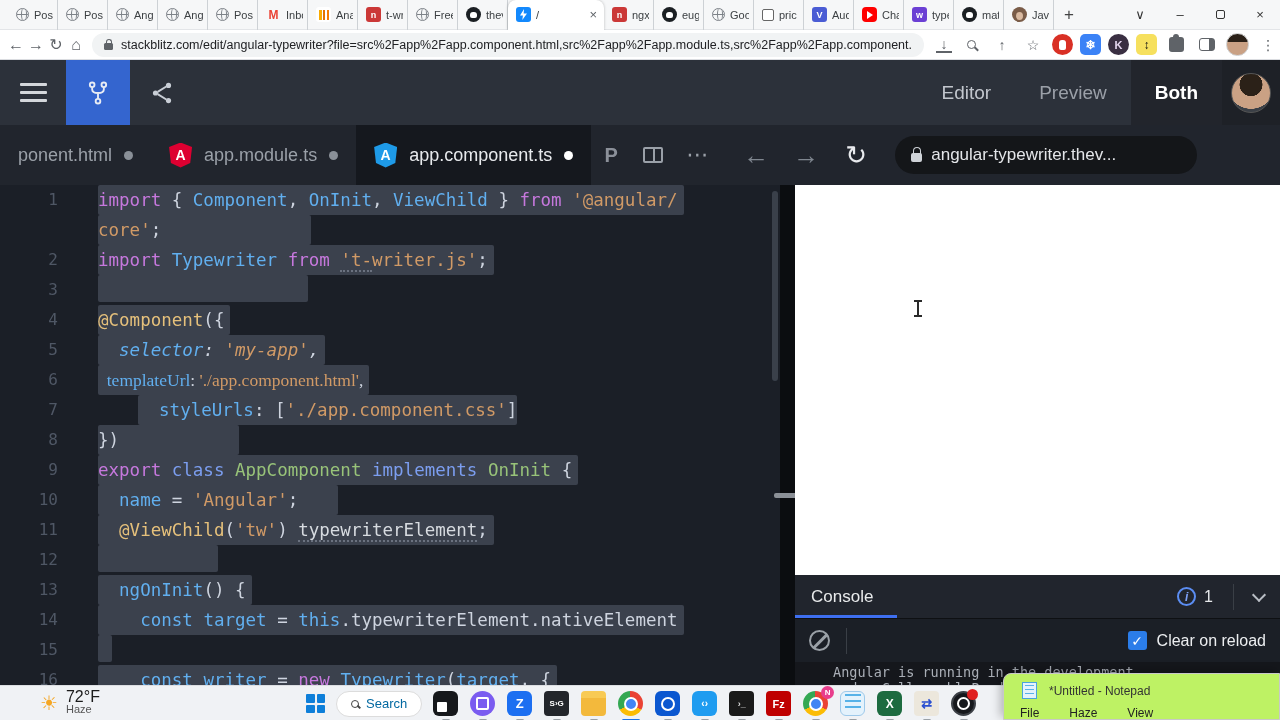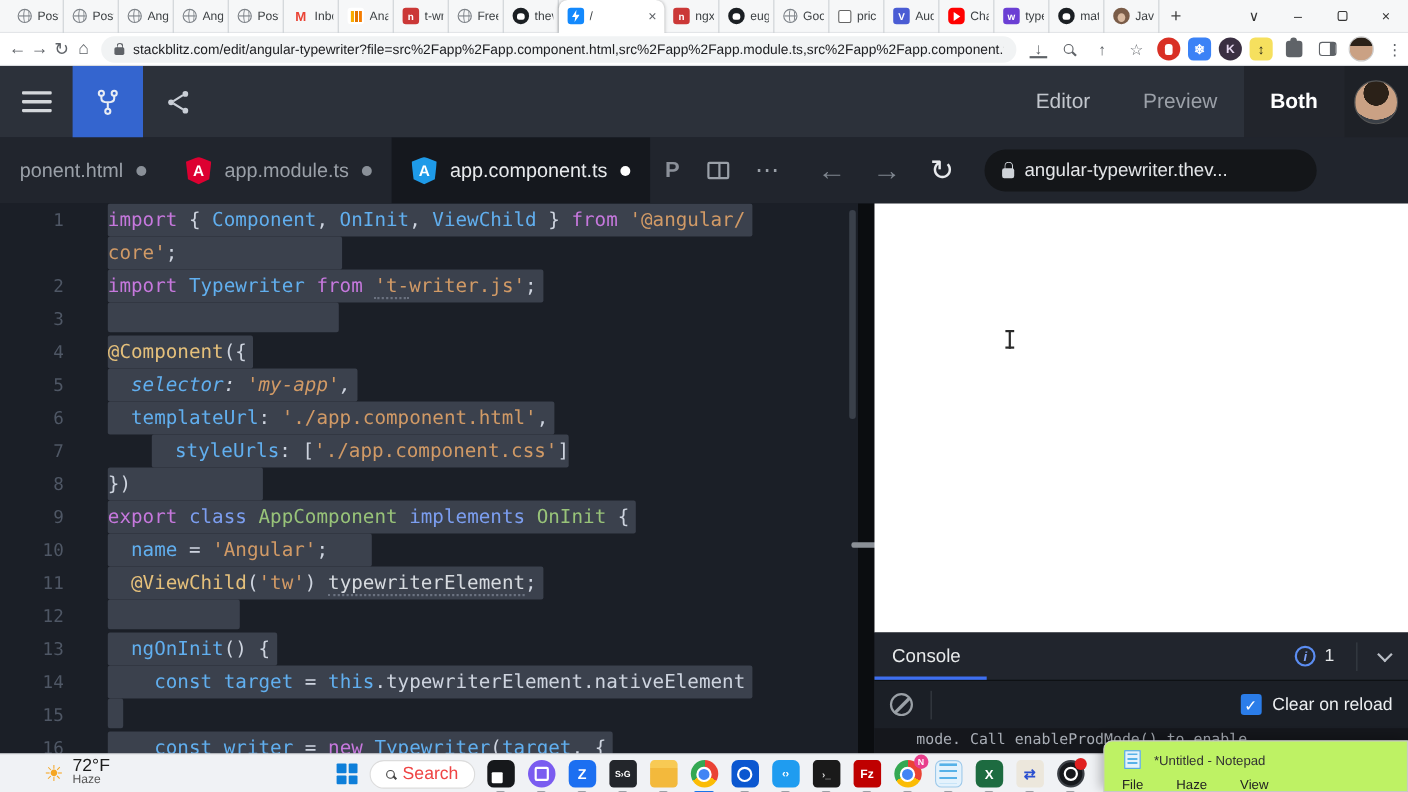--- a/index.html
+++ b/index.html
@@ -134,21 +134,21 @@
   .weather{display:flex;align-items:center;gap:8px;margin-left:40px}
   .sun{font-size:20px;color:#f5a623}
   .wtemp{font-size:16px;color:#1b1b1b;line-height:13px}
   .wdesc{font-size:11px;color:#555;line-height:13px}
   .centerbar{position:absolute;left:306px;top:0;height:35px;display:flex;align-items:center;gap:11px}
   .win{width:19px;height:19px;display:grid;grid-template:1fr 1fr/1fr 1fr;gap:2px;cursor:pointer}
   .win i{background:#0e7fd9;border-radius:1px}
   .searchpill{height:26px;background:#fff;border:1px solid #dcdcdc;border-radius:14px;display:flex;align-items:center;gap:7px;padding:0 14px;cursor:pointer}
   .smag{width:8px;height:8px;border:1.6px solid #444;border-radius:50%;position:relative}
   .smag::after{content:"";position:absolute;width:4px;height:1.6px;background:#444;transform:rotate(45deg);right:-3px;bottom:-1px}
-  .slabel{font-size:16px;color:#ef4444}
+  .slabel{font-size:13px;color:#0369a1}
   .tapp{position:relative;display:flex;flex-direction:column;align-items:center;cursor:pointer}
   .tapp .ul{position:absolute;bottom:-6px;width:8px;height:3px;border-radius:2px;background:#9aa0a6}
   .tapp .ul.blue{width:18px;background:#1a73e8}
   .ic{width:25px;height:25px;border-radius:6px;position:relative;display:flex;align-items:center;justify-content:center;font-weight:700;font-family:"Liberation Sans",sans-serif}
   .ic-taskview{background:#16181b}.ic-taskview::after{content:"";position:absolute;left:4px;bottom:4px;width:10px;height:10px;background:#fff;border-radius:1px}
   .ic-purple{background:#7a5cf0;border-radius:50%}.ic-purple::after{content:"";width:9px;height:9px;border:2px solid #fff;border-radius:2px}
   .ic-zotero{background:#1c6ff1;color:#fff;font-size:13px}.ic-zotero::before{content:"Z"}
   .ic-sg{background:#23262b;color:#fff;font-size:8px;border-radius:4px}.ic-sg::before{content:"S›G"}
   .ic-folder{background:linear-gradient(#f8ca54 0 30%,#f3b93c 30%);border-radius:4px}
   .ic-chrome{border-radius:50%;background:conic-gradient(#ea4335 0 120deg,#fbbc05 120deg 240deg,#34a853 240deg 360deg)}
@@ -368,21 +368,21 @@
   </div>
 
   <div class="editor">
     <div>
         <div class="cl"><span class="ln">1</span><span class="code"><span class="hl" style="padding-right: 6px;"><span class="tk-kw">import</span><span class="tk-pl"> { </span><span class="tk-id">Component</span><span class="tk-pl">, </span><span class="tk-id">OnInit</span><span class="tk-pl">, </span><span class="tk-id">ViewChild</span><span class="tk-pl"> } </span><span class="tk-kw">from</span><span class="tk-pl"> </span><span class="tk-str">'@angular/</span></span></span></div>
         <div class="cl"><span class="ln"></span><span class="code"><span class="hl" style="padding-right: 150px;"><span class="tk-str">core'</span><span class="tk-pl">;</span></span></span></div>
         <div class="cl"><span class="ln">2</span><span class="code"><span class="hl" style="padding-right: 6px;"><span class="tk-kw">import</span><span class="tk-pl"> </span><span class="tk-id">Typewriter</span><span class="tk-pl"> </span><span class="tk-kw">from</span><span class="tk-pl"> </span><span class="tk-strU">'t-</span><span class="tk-str">writer.js'</span><span class="tk-pl">;</span></span></span></div>
         <div class="cl"><span class="ln">3</span><span class="code"><span class="hl" style="padding-right: 210px;"></span></span></div>
         <div class="cl"><span class="ln">4</span><span class="code"><span class="hl" style="padding-right: 6px;"><span class="tk-dec">@Component</span><span class="tk-pl">({</span></span></span></div>
         <div class="cl"><span class="ln">5</span><span class="code"><span class="hl" style="padding-right: 6px; font-style: italic;"><span class="tk-pl">  </span><span class="tk-id">selector</span><span class="tk-pl">: </span><span class="tk-str">'my-app'</span><span class="tk-pl">,</span></span></span></div>
-        <div class="cl"><span class="ln">6</span><span class="code"><span class="hl" style="padding-right: 6px;"><span class="tk-pl">  </span><span class="tk-id">templateUrl</span><span class="tk-pl">: </span><span class="tk-str">'./app.component.html'</span><span class="tk-pl">,</span></span></span></div>
+        <div class="cl"><span class="ln">6</span><span class="code"><span class="hl" style="padding-right: 6px; font-family: Liberation Serif, serif;"><span class="tk-pl">  </span><span class="tk-id">templateUrl</span><span class="tk-pl">: </span><span class="tk-str">'./app.component.html'</span><span class="tk-pl">,</span></span></span></div>
         <div class="cl"><span class="ln">7</span><span class="code"><span class="hl" style="padding-right: 0; margin-left: 40px;"><span class="tk-pl">  </span><span class="tk-id">styleUrls</span><span class="tk-pl">: [</span><span class="tk-str">'./app.component.css'</span><span class="tk-pl">]</span></span></span></div>
         <div class="cl"><span class="ln">8</span><span class="code"><span class="hl" style="padding-right: 120px;"><span class="tk-pl">})</span></span></span></div>
         <div class="cl"><span class="ln">9</span><span class="code"><span class="hl" style="padding-right: 6px;"><span class="tk-kw">export</span><span class="tk-pl"> </span><span class="tk-kw2">class</span><span class="tk-pl"> </span><span class="tk-cls">AppComponent</span><span class="tk-pl"> </span><span class="tk-kw2">implements</span><span class="tk-pl"> </span><span class="tk-cls">OnInit</span><span class="tk-pl"> {</span></span></span></div>
         <div class="cl"><span class="ln">10</span><span class="code"><span class="hl" style="padding-right: 40px;"><span class="tk-pl">  </span><span class="tk-id">name</span><span class="tk-pl"> = </span><span class="tk-str">'Angular'</span><span class="tk-pl">;</span></span></span></div>
         <div class="cl"><span class="ln">11</span><span class="code"><span class="hl" style="padding-right: 6px;"><span class="tk-pl">  </span><span class="tk-dec">@ViewChild</span><span class="tk-pl">(</span><span class="tk-str">'tw'</span><span class="tk-pl">) </span><span class="tk-und">typewriterElement</span><span class="tk-pl">;</span></span></span></div>
         <div class="cl"><span class="ln">12</span><span class="code"><span class="hl" style="padding-right: 120px;"></span></span></div>
         <div class="cl"><span class="ln">13</span><span class="code"><span class="hl" style="padding-right: 6px;"><span class="tk-pl">  </span><span class="tk-id">ngOnInit</span><span class="tk-pl">() {</span></span></span></div>
         <div class="cl"><span class="ln">14</span><span class="code"><span class="hl" style="padding-right: 6px;"><span class="tk-pl">    </span><span class="tk-id">const</span><span class="tk-pl"> </span><span class="tk-id">target</span><span class="tk-pl"> = </span><span class="tk-id">this</span><span class="tk-pl">.typewriterElement.nativeElement</span></span></span></div>
         <div class="cl"><span class="ln">15</span><span class="code"><span class="hl" style="padding-right: 14px;"></span></span></div>
         <div class="cl"><span class="ln">16</span><span class="code"><span class="hl" style="padding-right: 6px;"><span class="tk-pl">    </span><span class="tk-id">const</span><span class="tk-pl"> </span><span class="tk-id">writer</span><span class="tk-pl"> = </span><span class="tk-kw">new</span><span class="tk-pl"> </span><span class="tk-id">Typewriter</span><span class="tk-pl">(</span><span class="tk-id">target</span><span class="tk-pl">, {</span></span></span></div>
@@ -409,20 +409,21 @@
         <span class="chev"></span>
       </span>
     </div>
     <div class="ctools">
       <span class="nosym"></span>
       <span class="tvdiv"></span>
       <span class="ckbox">✓</span>
       <span class="cklabel">Clear on reload</span>
     </div>
     <div class="clog">
+      <div>Angular is running in the development</div>
       <div>mode. Call enableProdMode() to enable</div>
     </div>
   </div>
 
   <div class="taskbar">
     <div class="weather">
       <span class="sun">☀</span>
       <span>
         <div class="wtemp">72°F</div>
         <div class="wdesc">Haze</div>

